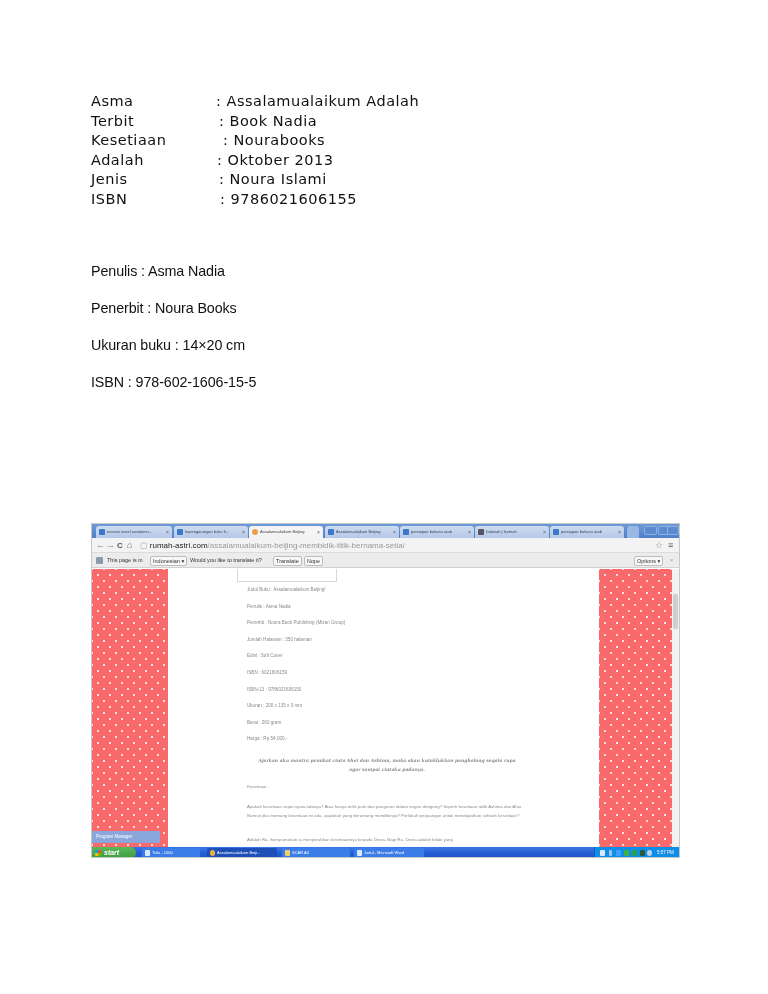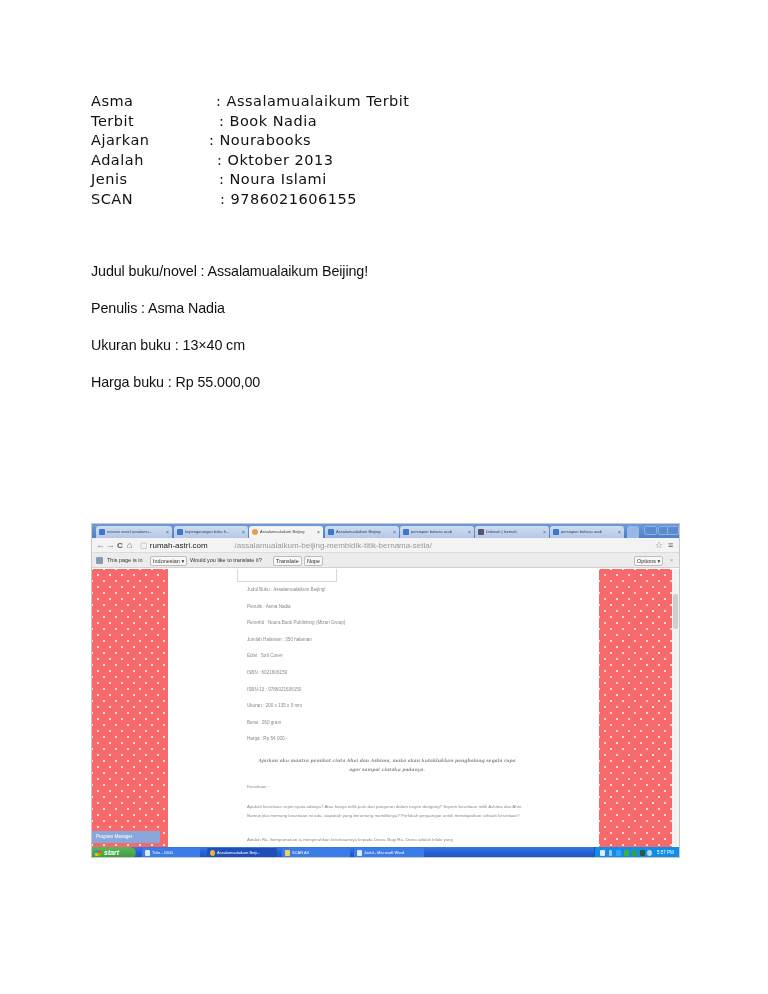--- a/index.html
+++ b/index.html
@@ -23,21 +23,21 @@
     .tab.active { background: #f4f4f4; color: #444; }
     .tab .fav { position: absolute; left: 3px; top: 3px; width: 6px; height: 6px; background: #3b78c9; border-radius: 1px; }
     .tab.active .fav { background: #e8a048; border-radius: 50%; }
     .tab .x { position: absolute; right: 3px; top: 0; font-size: 5px; color: #556; }
     .win-ctl { position: absolute; top: 2px; width: 13px; height: 9px; background: #5a8bd0; border: 1px solid #8fb0e0; border-radius: 2px; }
 
     .navbar { position: absolute; left: 0; top: 14px; width: 100%; height: 15px; background: #f3f3f3; border-bottom: 1px solid #dcdcdc; }
     .nav-ico { position: absolute; top: 2px; font-size: 9px; color: #888; line-height: 11px; }
     .urlbox { position: absolute; left: 48px; top: 2px; width: 510px; height: 11px; font-size: 8px; line-height: 11px; color: #333; white-space: nowrap; }
     .urlbox .host { color: #222; }
-    .urlbox .path { color: #999; padding-left: 27px; }
+    .urlbox .path { color: #999; }
 
     .transbar { position: absolute; left: 0; top: 29px; width: 100%; height: 15px; background: #ececec; border-bottom: 1px solid #d2d2d2; font-size: 5.5px; color: #333; line-height: 15px; white-space: nowrap; }
     .tbtn { position: absolute; top: 3px; height: 10px; border: 1px solid #bdbdbd; background: #f8f8f8; border-radius: 2px; line-height: 8px; padding: 0 2px; font-size: 5.5px; color: #333; }
 
     .page { position: absolute; left: 0; top: 45px; width: 100%; height: 278px; background: #fff; }
     .polka { position: absolute; top: 0; height: 100%; background-color: #f8696b;
       background-image: radial-gradient(circle, rgba(255,235,230,0.9) 0.9px, transparent 1.4px), radial-gradient(circle, rgba(255,235,230,0.9) 0.9px, transparent 1.4px);
       background-size: 12px 12px; background-position: 0 0, 6px 6px; }
     .searchbox { position: absolute; left: 145px; top: 0; width: 100px; height: 13px; border: 1px solid #d8d8d8; border-top: none; }
     .scrolltrack { position: absolute; right: 0; top: 0; width: 7px; height: 100%; background: #f2f2f2; }
@@ -58,49 +58,49 @@
     .taskitem .ti { position: absolute; left: 3px; top: 2px; width: 5px; height: 6px; background: #dce8ff; border-radius: 1px; }
     .tray { position: absolute; right: 0; top: 0; width: 85px; height: 12px; background: #0f8ee8; border-left: 1px solid #0a60b0; font-size: 4.5px; color: #fff; line-height: 12px; }
     .tray-ico { position: absolute; top: 3px; width: 5px; height: 6px; border-radius: 1px; }
   </style>
 </head>
 <body>
 
 <div class="meta-block">
   <div class="meta-row">
     <span class="k">Asma</span>
-    <span class="v" style="left:125px">: Assalamualaikum Terbit</span>
+    <span class="v" style="left:125px">: Assalamualaikum Adalah</span>
   </div>
   <div class="meta-row">
     <span class="k">Terbit</span>
     <span class="v" style="left:128px">: Book Nadia</span>
   </div>
   <div class="meta-row">
-    <span class="k">Ajarkan</span>
-    <span class="v" style="left:118px">: Nourabooks</span>
+    <span class="k">Kesetiaan</span>
+    <span class="v" style="left:132px">: Nourabooks</span>
   </div>
   <div class="meta-row">
     <span class="k">Adalah</span>
     <span class="v" style="left:126px">: Oktober 2013</span>
   </div>
   <div class="meta-row">
     <span class="k">Jenis</span>
     <span class="v" style="left:128px">: Noura Islami</span>
   </div>
   <div class="meta-row">
-    <span class="k">SCAN</span>
+    <span class="k">ISBN</span>
     <span class="v" style="left:129px">: 9786021606155</span>
   </div>
 </div>
 
 <div class="detail-block">
-  <div class="detail-line">Judul buku/novel  : Assalamualaikum  Beijing!</div>
   <div class="detail-line">Penulis : Asma Nadia</div>
-  <div class="detail-line">Ukuran  buku : 13×40 cm</div>
-  <div class="detail-line">Harga  buku : Rp 55.000,00</div>
+  <div class="detail-line">Penerbit : Noura Books</div>
+  <div class="detail-line">Ukuran  buku : 14×20 cm</div>
+  <div class="detail-line">ISBN : 978-602-1606-15-5</div>
 </div>
 
 <div class="shot">
 
   <div class="titlebar">
     <div class="tab" style="left:4px;width:76px"><span class="fav"></span><span>resensi novel assalamu...</span><span class="x">×</span></div>
     <div class="tab" style="left:82px;width:74px"><span class="fav"></span><span>kepengarangan buku fi...</span><span class="x">×</span></div>
     <div class="tab active" style="left:157px;width:74px"><span class="fav"></span><span>Assalamualaikum Beijing</span><span class="x">×</span></div>
     <div class="tab" style="left:233px;width:74px"><span class="fav"></span><span>Assalamualaikum Beijing</span><span class="x">×</span></div>
     <div class="tab" style="left:308px;width:74px"><span class="fav"></span><span>persiapan bahasa arab</span><span class="x">×</span></div>

